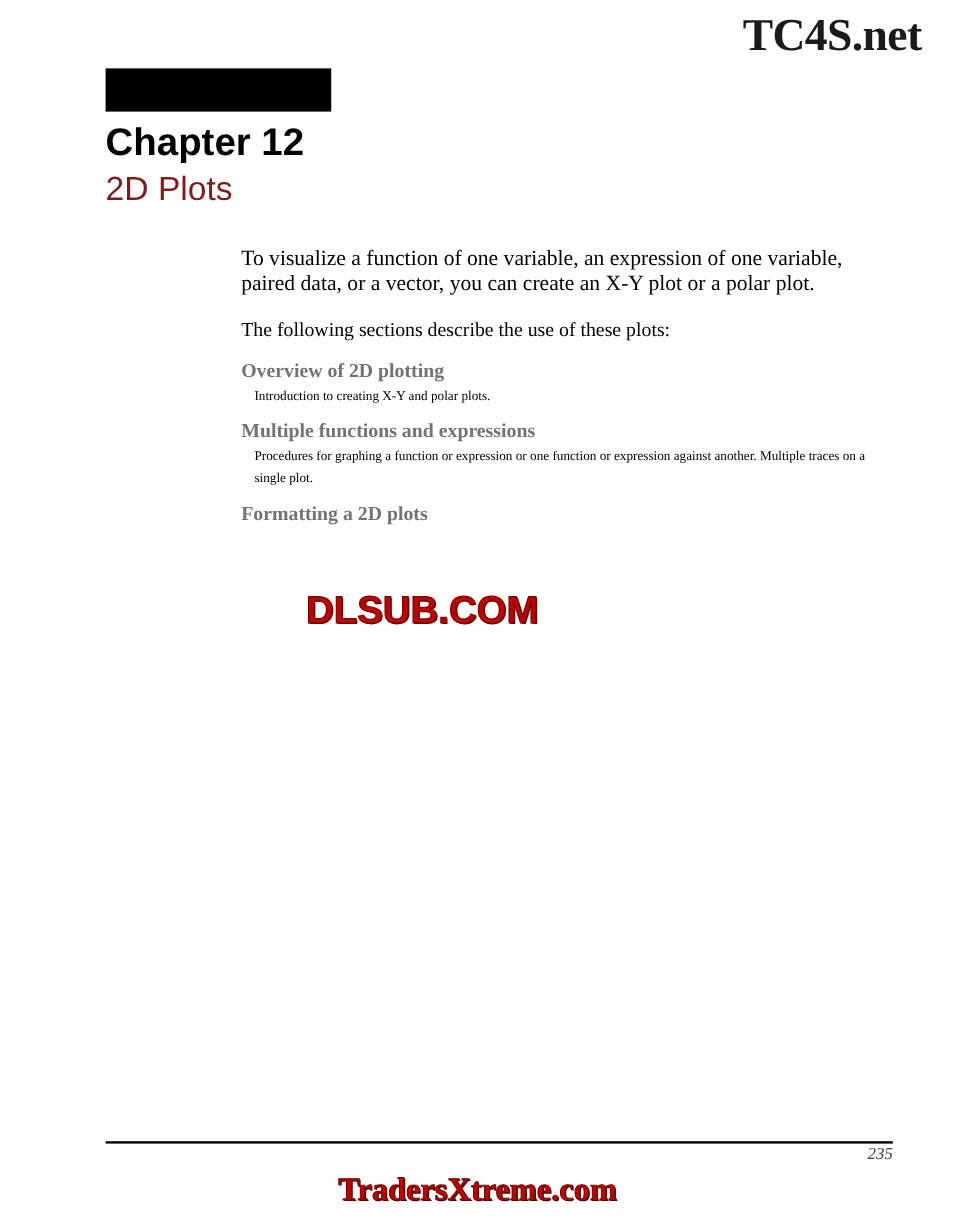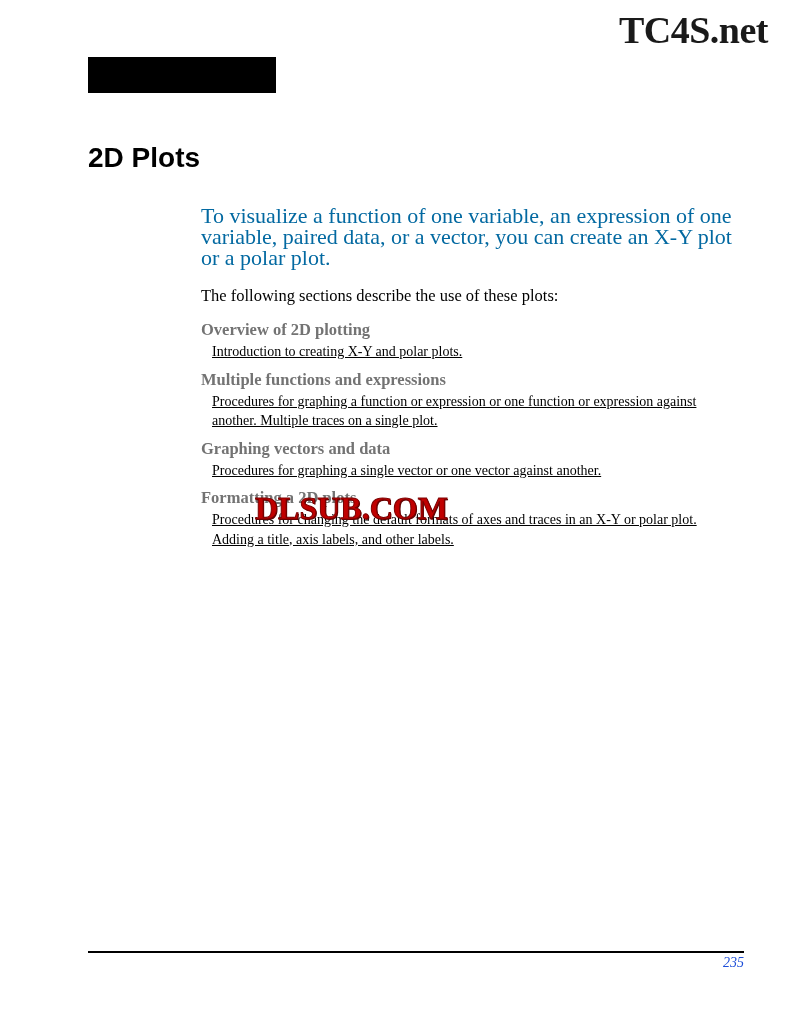--- a/index.html
+++ b/index.html
@@ -54,36 +54,36 @@
     font-size: 32px;
     color: #000000;
     letter-spacing: 0px;
   }
 
   .chapter-title {
     position: absolute;
     left: 88px;
     top: 142px;
     font-family: "Liberation Sans", sans-serif;
-    font-weight: bold;
+    font-weight: normal;
     font-size: 28px;
-    color: #000000;
+    color: #7f1d1d;
   }
 
   .content {
     position: absolute;
     left: 201px;
     top: 205px;
     width: 536px;
   }
 
   .intro-para {
-    font-size: 22px;
+    font-size: 18px;
     line-height: 21px;
-    color: #0369a1;
+    color: #000000;
     margin: 0 0 17px 0;
   }
 
   .lead-in {
     font-size: 16.5px;
     line-height: 21px;
     color: #000000;
     margin: 0 0 14px 0;
   }
 
@@ -93,34 +93,33 @@
 
   .section-heading {
     font-size: 16.5px;
     font-weight: bold;
     color: #737373;
     line-height: 20px;
     margin: 0 0 2px 0;
   }
 
   .section-desc {
-    font-size: 14px;
+    font-size: 11px;
     line-height: 19.5px;
     color: #000000;
     margin: 0 0 0 11px;
     padding-right: 2px;
-    text-decoration: underline;
   }
 
   
   .center-watermark {
     position: absolute;
     left: 255px;
     top: 490px;
-    font-family: Liberation Serif, serif;
+    font-family: Liberation Sans, sans-serif;
     font-weight: bold;
     font-size: 32px;
     color: #c00000;
     -webkit-text-stroke: 1px #7a0000;
     text-shadow: 1px 1px 0 #5a0000;
     letter-spacing: 0px;
     white-space: nowrap;
   }
 
   
@@ -132,21 +131,21 @@
     height: 2px;
     background: #000000;
   }
 
   .page-number {
     position: absolute;
     right: 52px;
     top: 955px;
     font-size: 14px;
     font-style: italic;
-    color: #1d4ed8;
+    color: #404040;
   }
 
   .footer-watermark {
     position: absolute;
     left: 0;
     right: 0;
     top: 976px;
     text-align: center;
     font-family: "Liberation Serif", serif;
     font-weight: bold;
@@ -158,46 +157,43 @@
   }
 </style>
 </head>
 <body>
 
 <div class="page">
 
   <div class="site-watermark">TC4S.net</div>
 
   <div class="chapter-bar"></div>
+  <div class="chapter-number">Chapter 12</div>
   <div class="chapter-title">2D Plots</div>
 
   <div class="content">
     <p class="intro-para">To visualize a function of one variable, an expression of one variable, paired data, or a vector, you can create an X-Y plot or a polar plot.</p>
     <p class="lead-in">The following sections describe the use of these plots:</p>
 
     <div class="section">
       <div class="section-heading">Overview of 2D plotting</div>
       <div class="section-desc">Introduction to creating X-Y and polar plots.</div>
     </div>
 
     <div class="section">
       <div class="section-heading">Multiple functions and expressions</div>
       <div class="section-desc">Procedures for graphing a function or expression or one function or expression against another. Multiple traces on a single plot.</div>
     </div>
 
-    <div class="section">
-      <div class="section-heading">Graphing vectors and data</div>
-      <div class="section-desc">Procedures for graphing a single vector or one vector against another.</div>
-    </div>
 
     <div class="section">
       <div class="section-heading">Formatting a 2D plots</div>
-      <div class="section-desc">Procedures for changing the default formats of axes and traces in an X-Y or polar plot. Adding a title, axis labels, and other labels.</div>
     </div>
 
   </div>
 
   <div class="center-watermark">DLSUB.COM</div>
 
   <div class="footer-rule"></div>
   <div class="page-number">235</div>
+  <div class="footer-watermark">TradersXtreme.com</div>
 
 </div>
 
 </body></html>

